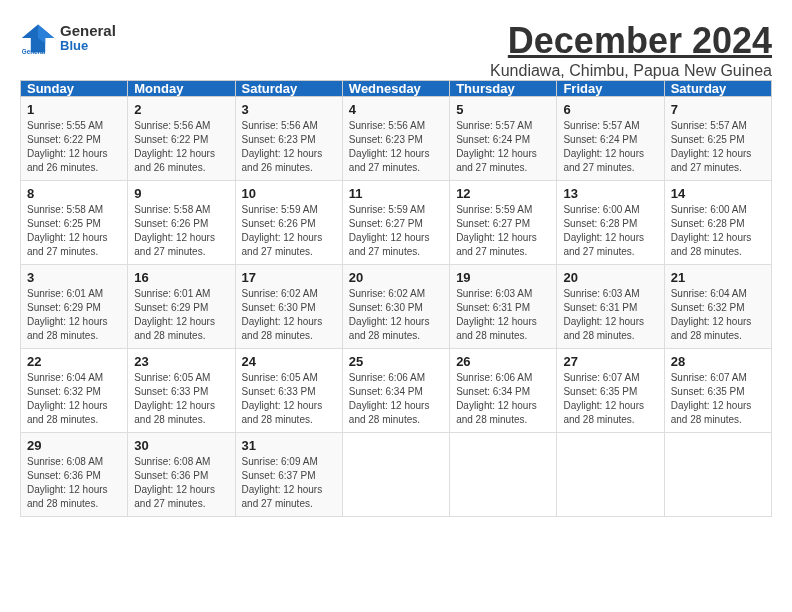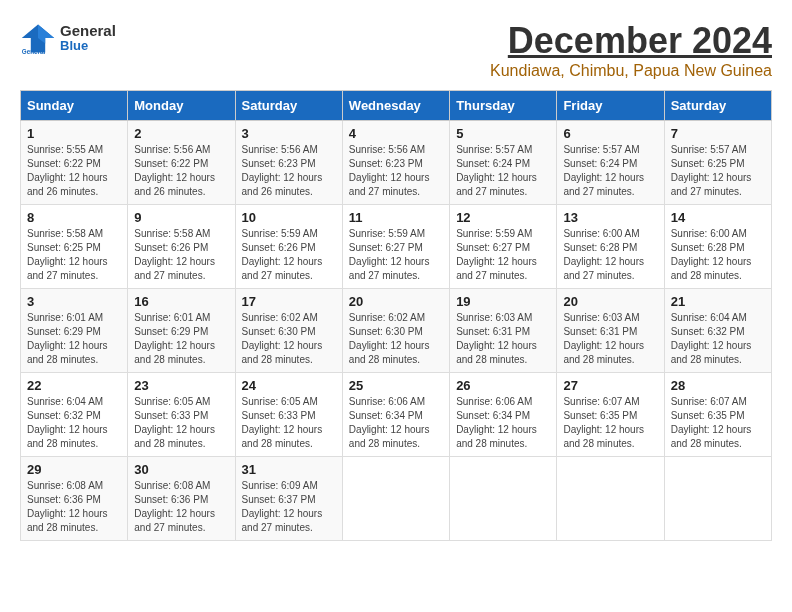--- a/index.html
+++ b/index.html
@@ -7,21 +7,20 @@
       font-family: Arial, sans-serif;
       background: #fff;
       width: 792px;
       min-height: 612px;
       padding: 20px;
     }
     .header-area {
       display: flex;
       justify-content: space-between;
       align-items: flex-start;
-      margin-bottom: 10px;
     }
     .logo {
       display: flex;
       align-items: center;
       gap: 4px;
     }
     .logo-bird {
       width: 36px;
       height: 36px;
     }
@@ -29,33 +28,33 @@
       text-align: right;
     }
     .main-title {
       font-size: 36px;
       font-weight: bold;
       color: #333;
       text-decoration: underline;
     }
     .subtitle {
       font-size: 16px;
-      color: #a16207;
+      color: #404040;
     }
     .calendar-table {
       width: 100%;
       border-collapse: collapse;
       font-size: 11px;
     }
     .calendar-table thead tr th {
       background-color: #1a6abf;
       color: #fff;
       font-size: 13px;
       font-weight: bold;
-      padding: 7px 6px;
+      padding: 0 6px;
       text-align: left;
       border: 1px solid #ccc;
     }
     .calendar-table tbody tr td {
       vertical-align: top;
       padding: 5px 6px;
       border: 1px solid #ddd;
       background: #fff;
       min-height: 80px;
       width: calc(100% / 7);

